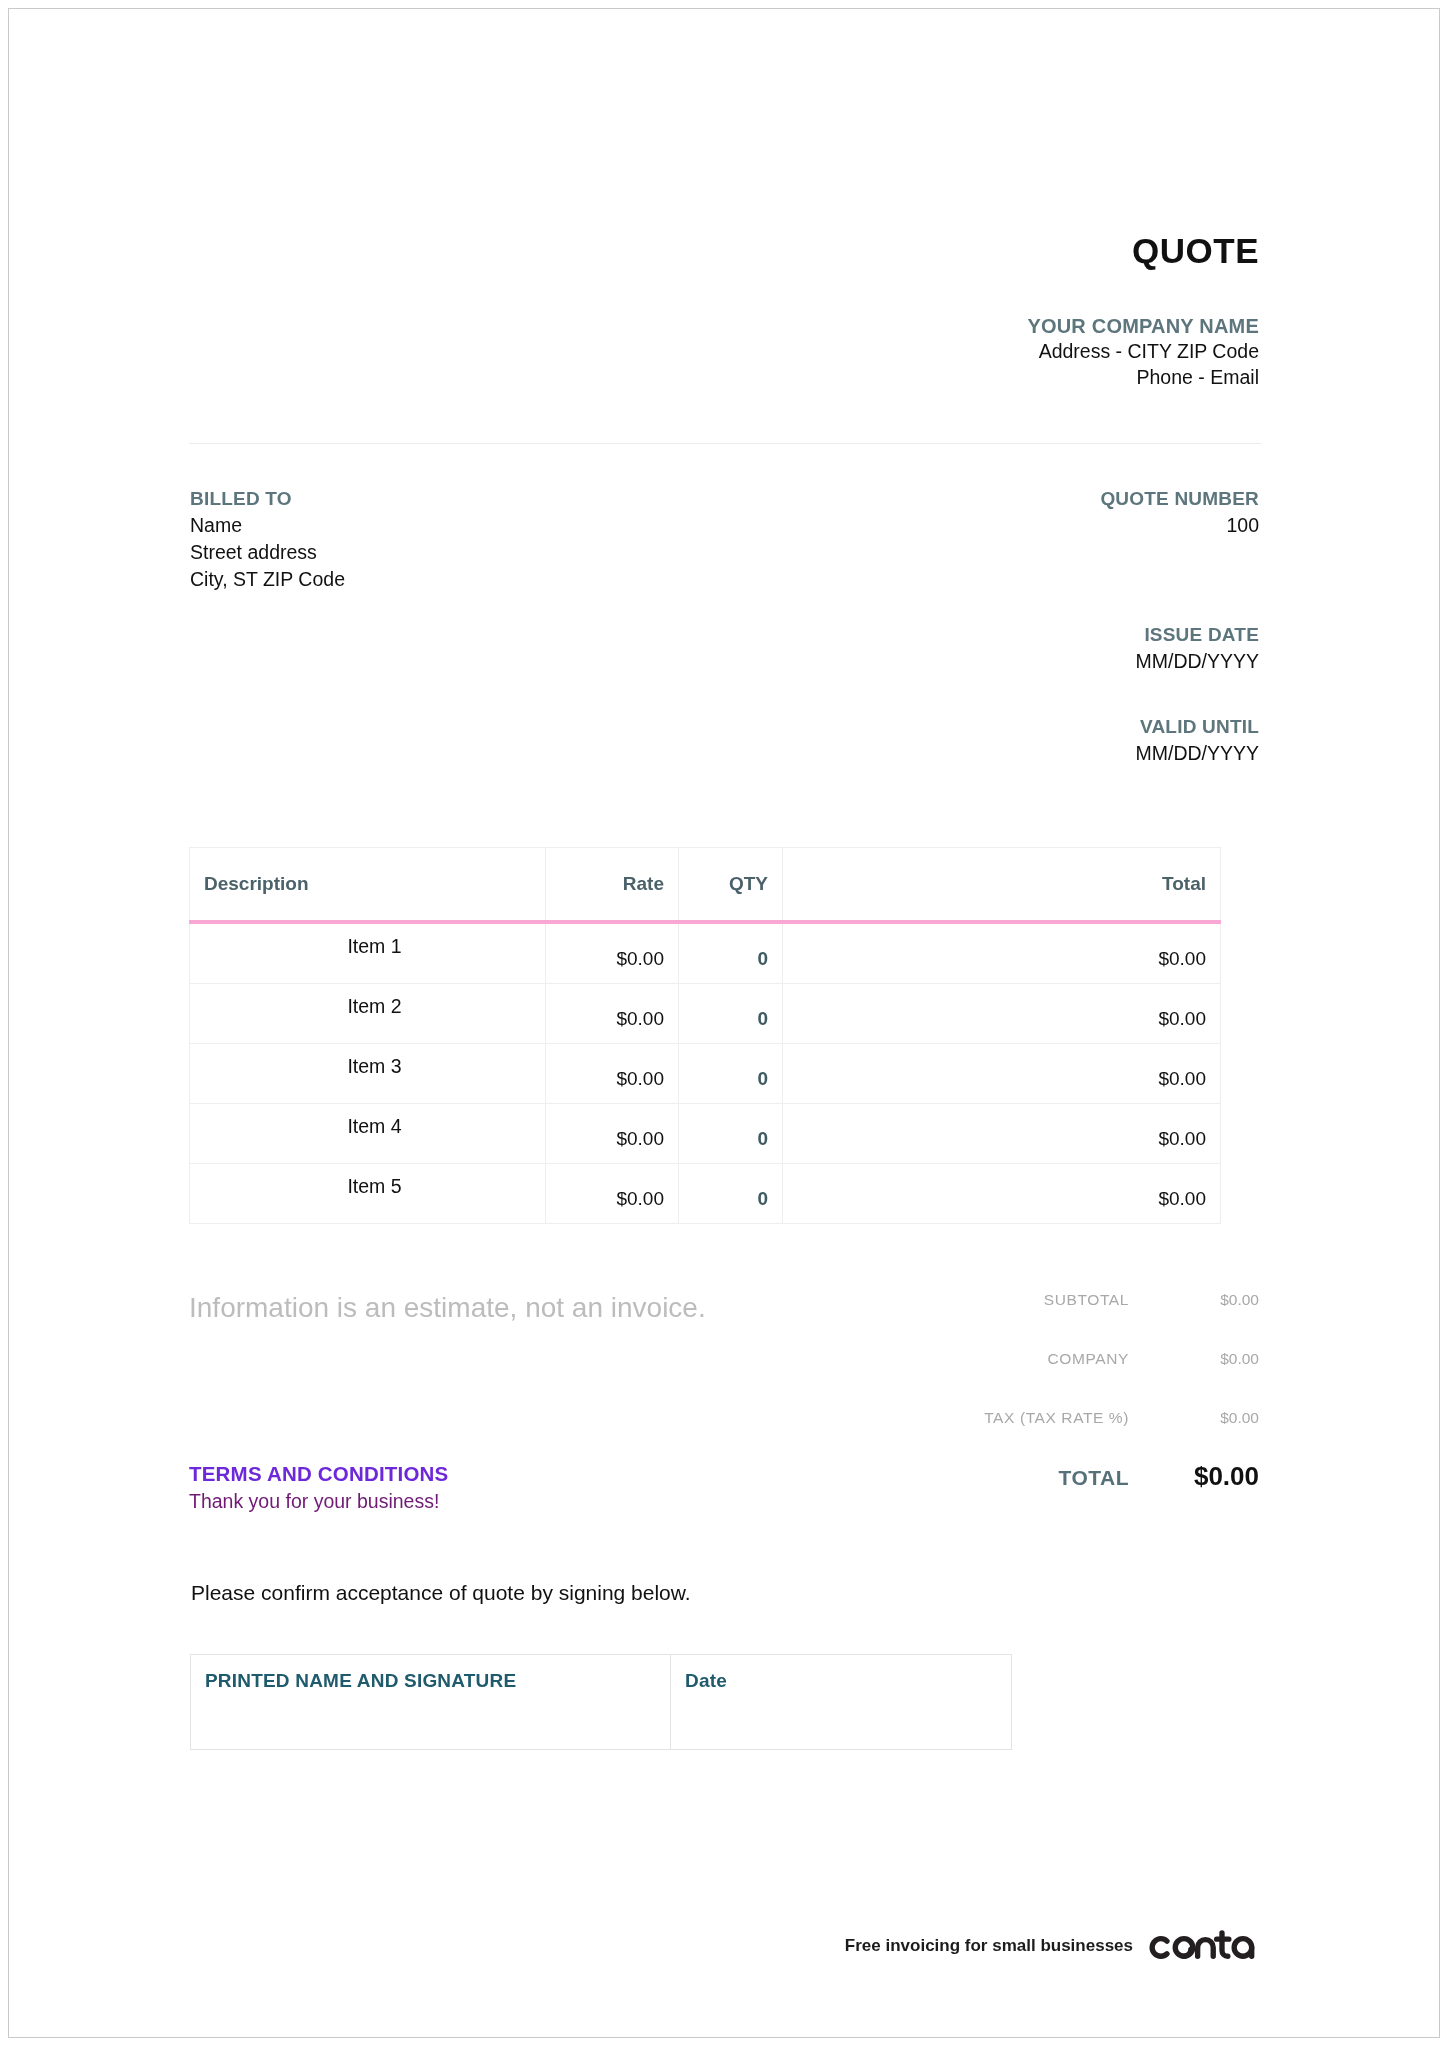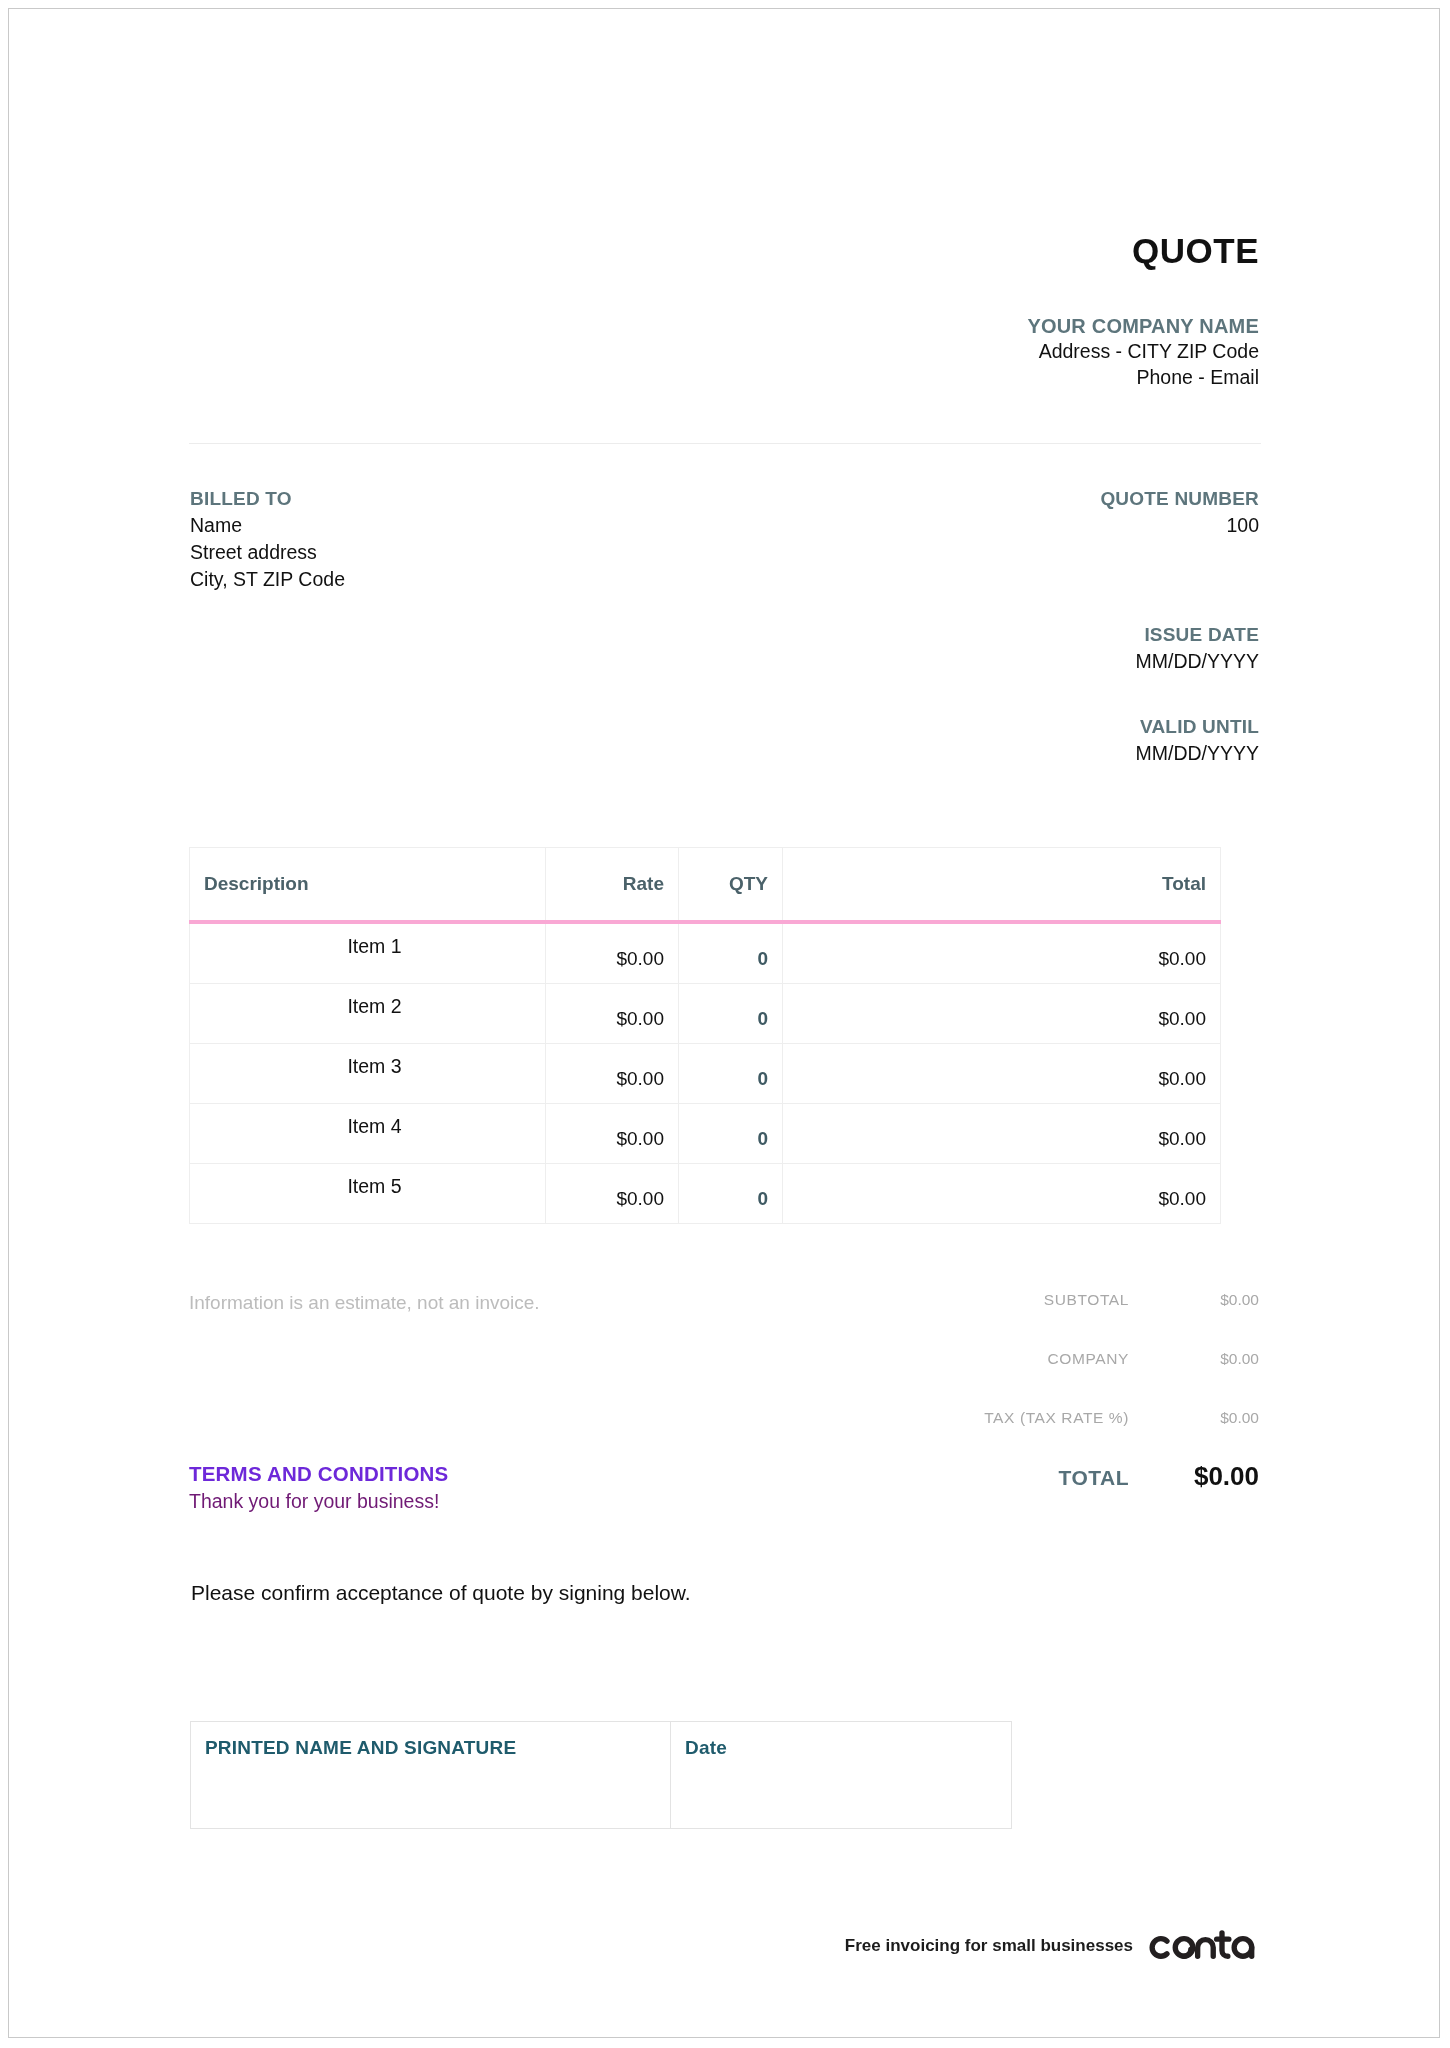--- a/index.html
+++ b/index.html
@@ -173,21 +173,21 @@
     font-size: 19px;
     color: #111111;
   }
   .cell-total span { display: block; position: relative; top: 5px; }
 
   
   .estimate-note {
     position: absolute;
     left: 180px;
     top: 1283px;
-    font-size: 19px;
+    font-size: 28px;
     color: #bcbcbc;
   }
 
   
   .totals {
     position: absolute;
     right: 180px;
     top: 1282px;
     width: 420px;
   }
@@ -259,23 +259,23 @@
   .sign-prompt {
     position: absolute;
     left: 182px;
     top: 1572px;
     font-size: 21px;
     color: #111111;
   }
   .sign-table {
     position: absolute;
     left: 181px;
-    top: 1712px;
+    top: 1645px;
     width: 821px;
-    height: 108px;
+    height: 96px;
     border-collapse: collapse;
     table-layout: fixed;
   }
   .sign-table td {
     border: 1px solid #e3e3e3;
     vertical-align: top;
     padding: 15px 0 0 14px;
   }
   .sign-col-name { width: 480px; }
   .sign-col-date { width: 341px; }

